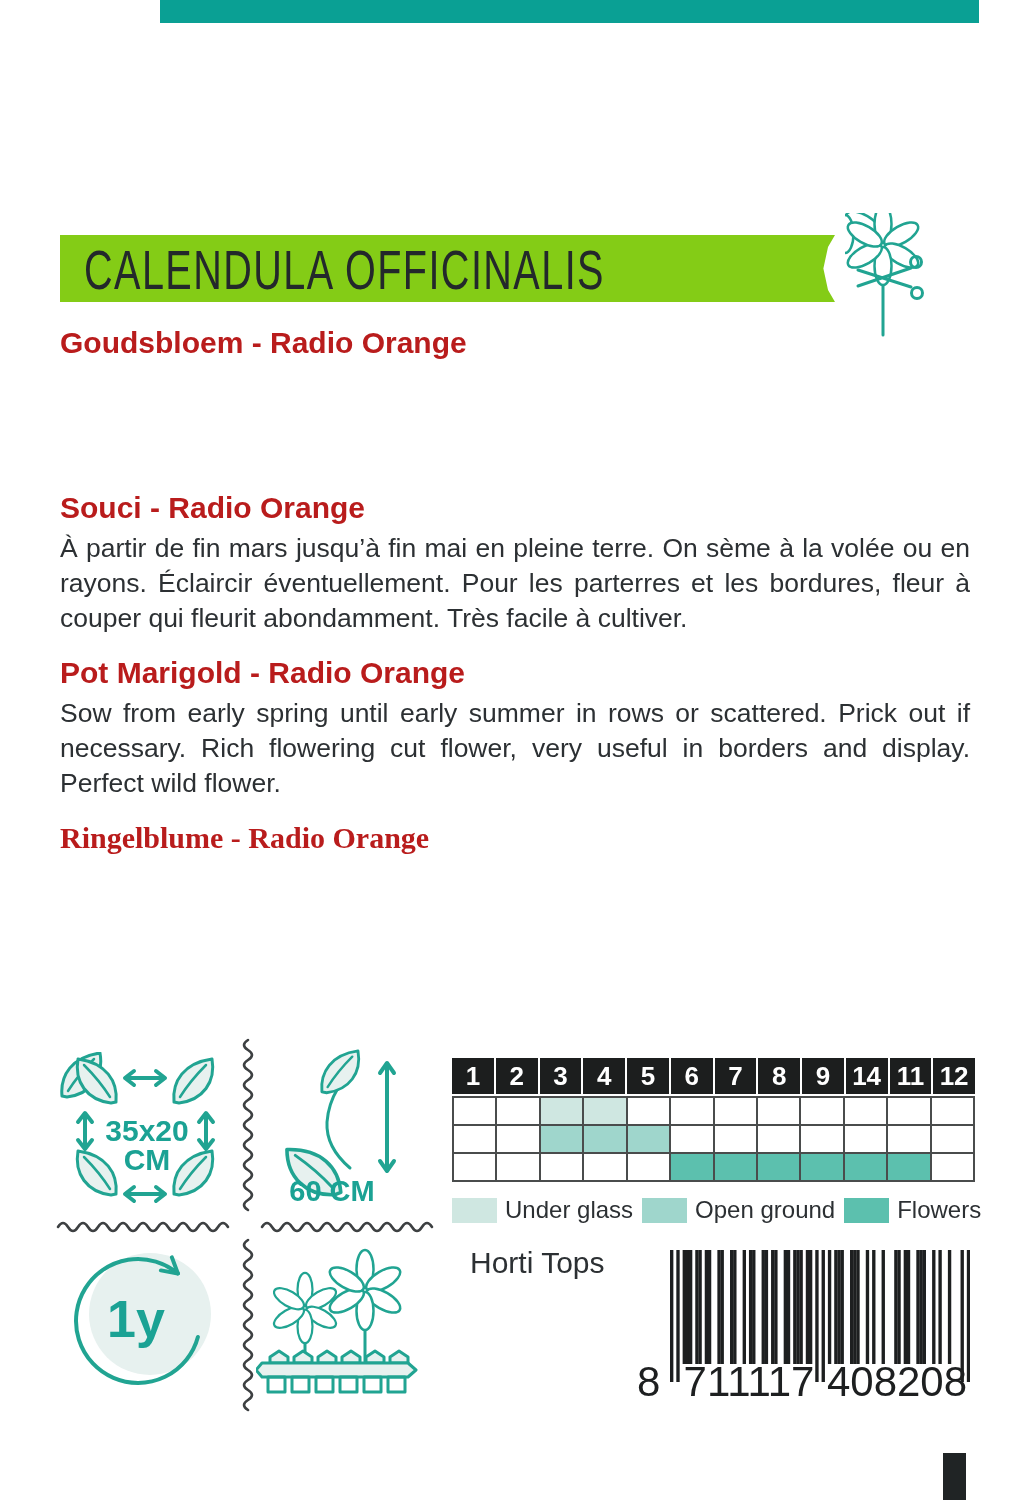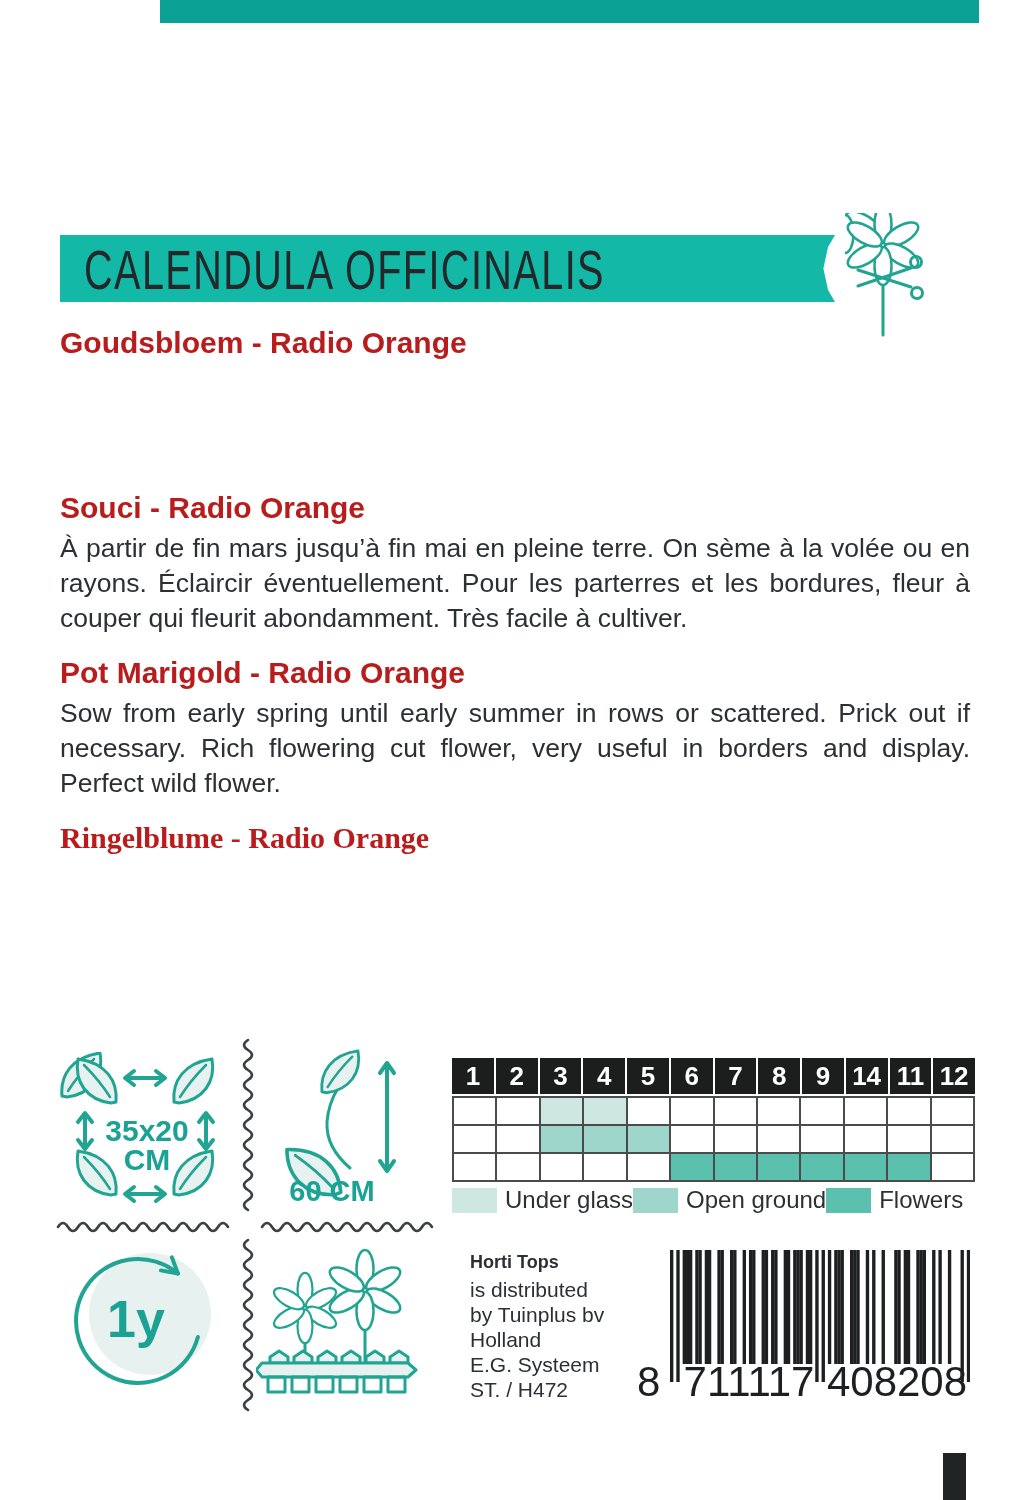--- a/index.html
+++ b/index.html
@@ -1,19 +1,19 @@
 <!DOCTYPE html>
 <html><head>
 <meta charset="utf-8">
 <style>
   html,body{margin:0;padding:0;background:#888;}
   .page{position:relative;width:1029px;height:1500px;background:#ffffff;overflow:hidden;
         font-family:"Liberation Sans",sans-serif;margin:0 auto;}
   .topbar{position:absolute;left:160px;top:0;width:819px;height:23px;background:#0aa094;}
-  .title-band{position:absolute;left:60px;top:235px;width:775px;height:67px;background:#14b8a6;
+  .title-band{position:absolute;left:60px;top:235px;width:775px;height:67px;background:#84cc16;
         clip-path:polygon(0 0,100% 0,99.1% 18%,98.5% 50%,99.1% 82%,100% 100%,0 100%);}
   .title-text{position:absolute;left:24px;top:0;height:67px;line-height:70px;font-size:55px;
         letter-spacing:2px;color:#23282b;transform:scaleX(0.72);transform-origin:0 50%;white-space:nowrap;}
   .section{position:absolute;left:60px;width:910px;}
   .sec-nl{top:327px;} .sec-fr{top:492px;} .sec-en{top:657px;} .sec-de{top:822px;font-family:Liberation Serif, serif;}
   .section h2{margin:0 0 7px 0;font-size:30px;line-height:32px;font-weight:700;color:#b91c1c;}
   .section p{margin:0;font-size:26.5px;line-height:35px;color:#2c3033;text-align:justify;}
   
   .cutflower{position:absolute;left:845px;top:213px;width:95px;height:125px;}
   .icon-spacing{position:absolute;left:60px;top:1052px;width:170px;height:160px;}
@@ -30,27 +30,27 @@
   .lv{stroke:#21a492;stroke-width:2.5;fill:none;stroke-linecap:round;}
   .petal{fill:#ffffff;stroke:#21a492;stroke-width:2.5;}
   .teal-txt{fill:#1ba294;font-weight:700;}
   .wavy{stroke:#3d4042;stroke-width:2.6;fill:none;stroke-linecap:round;}
   
   .calendar{position:absolute;left:452px;top:1058px;width:523px;}
   .cal-header{display:grid;grid-template-columns:repeat(12,1fr);gap:2px;height:36px;margin-bottom:2px;}
   .cal-h{background:#1c1e1e;color:#fff;font-size:26px;font-weight:700;display:flex;align-items:center;justify-content:center;}
   .cal-body{display:grid;grid-template-columns:repeat(12,1fr);gap:2px;background:#4a4c4c;border:2px solid #4a4c4c;}
   .cal-c{background:#ffffff;height:26px;}
-  .cal-legend{display:flex;align-items:center;margin-top:4px;}
+  .cal-legend{display:flex;align-items:center;margin-top:14px;gap:9px;}
   .leg-item{display:flex;align-items:center;gap:8px;}
   .leg-swatch{width:45px;height:25px;display:inline-block;}
   .leg-label{font-size:24px;color:#2c3033;white-space:nowrap;}
   
   .distributor{position:absolute;left:470px;top:1248px;color:#2c3033;}
-  .dist-name{font-size:18px;font-weight:700;line-height:29px;}
+  .dist-name{font-size:30px;font-weight:400;line-height:29px;}
   .dist-lines div{font-size:21px;line-height:25px;}
   .barcode{position:absolute;left:635px;top:1248px;width:335px;height:152px;}
   .barcode rect{fill:#1d1f20;}
   .bc-digit{font-size:42px;fill:#1d1f20;font-family:"Liberation Sans",sans-serif;}
   .corner-mark{position:absolute;left:943px;top:1453px;width:23px;height:47px;background:#202425;}
 </style>
 </head>
 <body>
 
 <div class="page">
@@ -227,27 +227,20 @@
       <rect class="st3" x="84" y="131" width="17" height="15" fill="#fff" stroke-width="2.5"></rect>
       <rect class="st3" x="108" y="131" width="17" height="15" fill="#fff" stroke-width="2.5"></rect>
       <rect class="st3" x="132" y="131" width="17" height="15" fill="#fff" stroke-width="2.5"></rect>
     </g>
     <use href="#flower6" transform="translate(49,62) scale(0.88)"></use>
     <use href="#flower6" transform="translate(109,44)"></use>
   </svg>
 
   <div class="distributor">
     <div class="dist-name">Horti Tops</div>
-    <div class="dist-lines">
-        <div>is distributed</div>
-        <div>by Tuinplus bv</div>
-        <div>Holland</div>
-        <div>E.G. Systeem</div>
-        <div>ST. / H472</div>
-      </div>
   </div>
 
   <svg class="barcode" viewBox="-35 0 335 152">
     <g>
         <rect x="0.00" y="2" width="3.36" height="132"></rect>
         <rect x="6.32" y="2" width="3.36" height="132"></rect>
         <rect x="12.63" y="2" width="3.36" height="114"></rect>
         <rect x="15.79" y="2" width="3.36" height="114"></rect>
         <rect x="18.95" y="2" width="3.36" height="114"></rect>
         <rect x="25.26" y="2" width="3.36" height="114"></rect>

